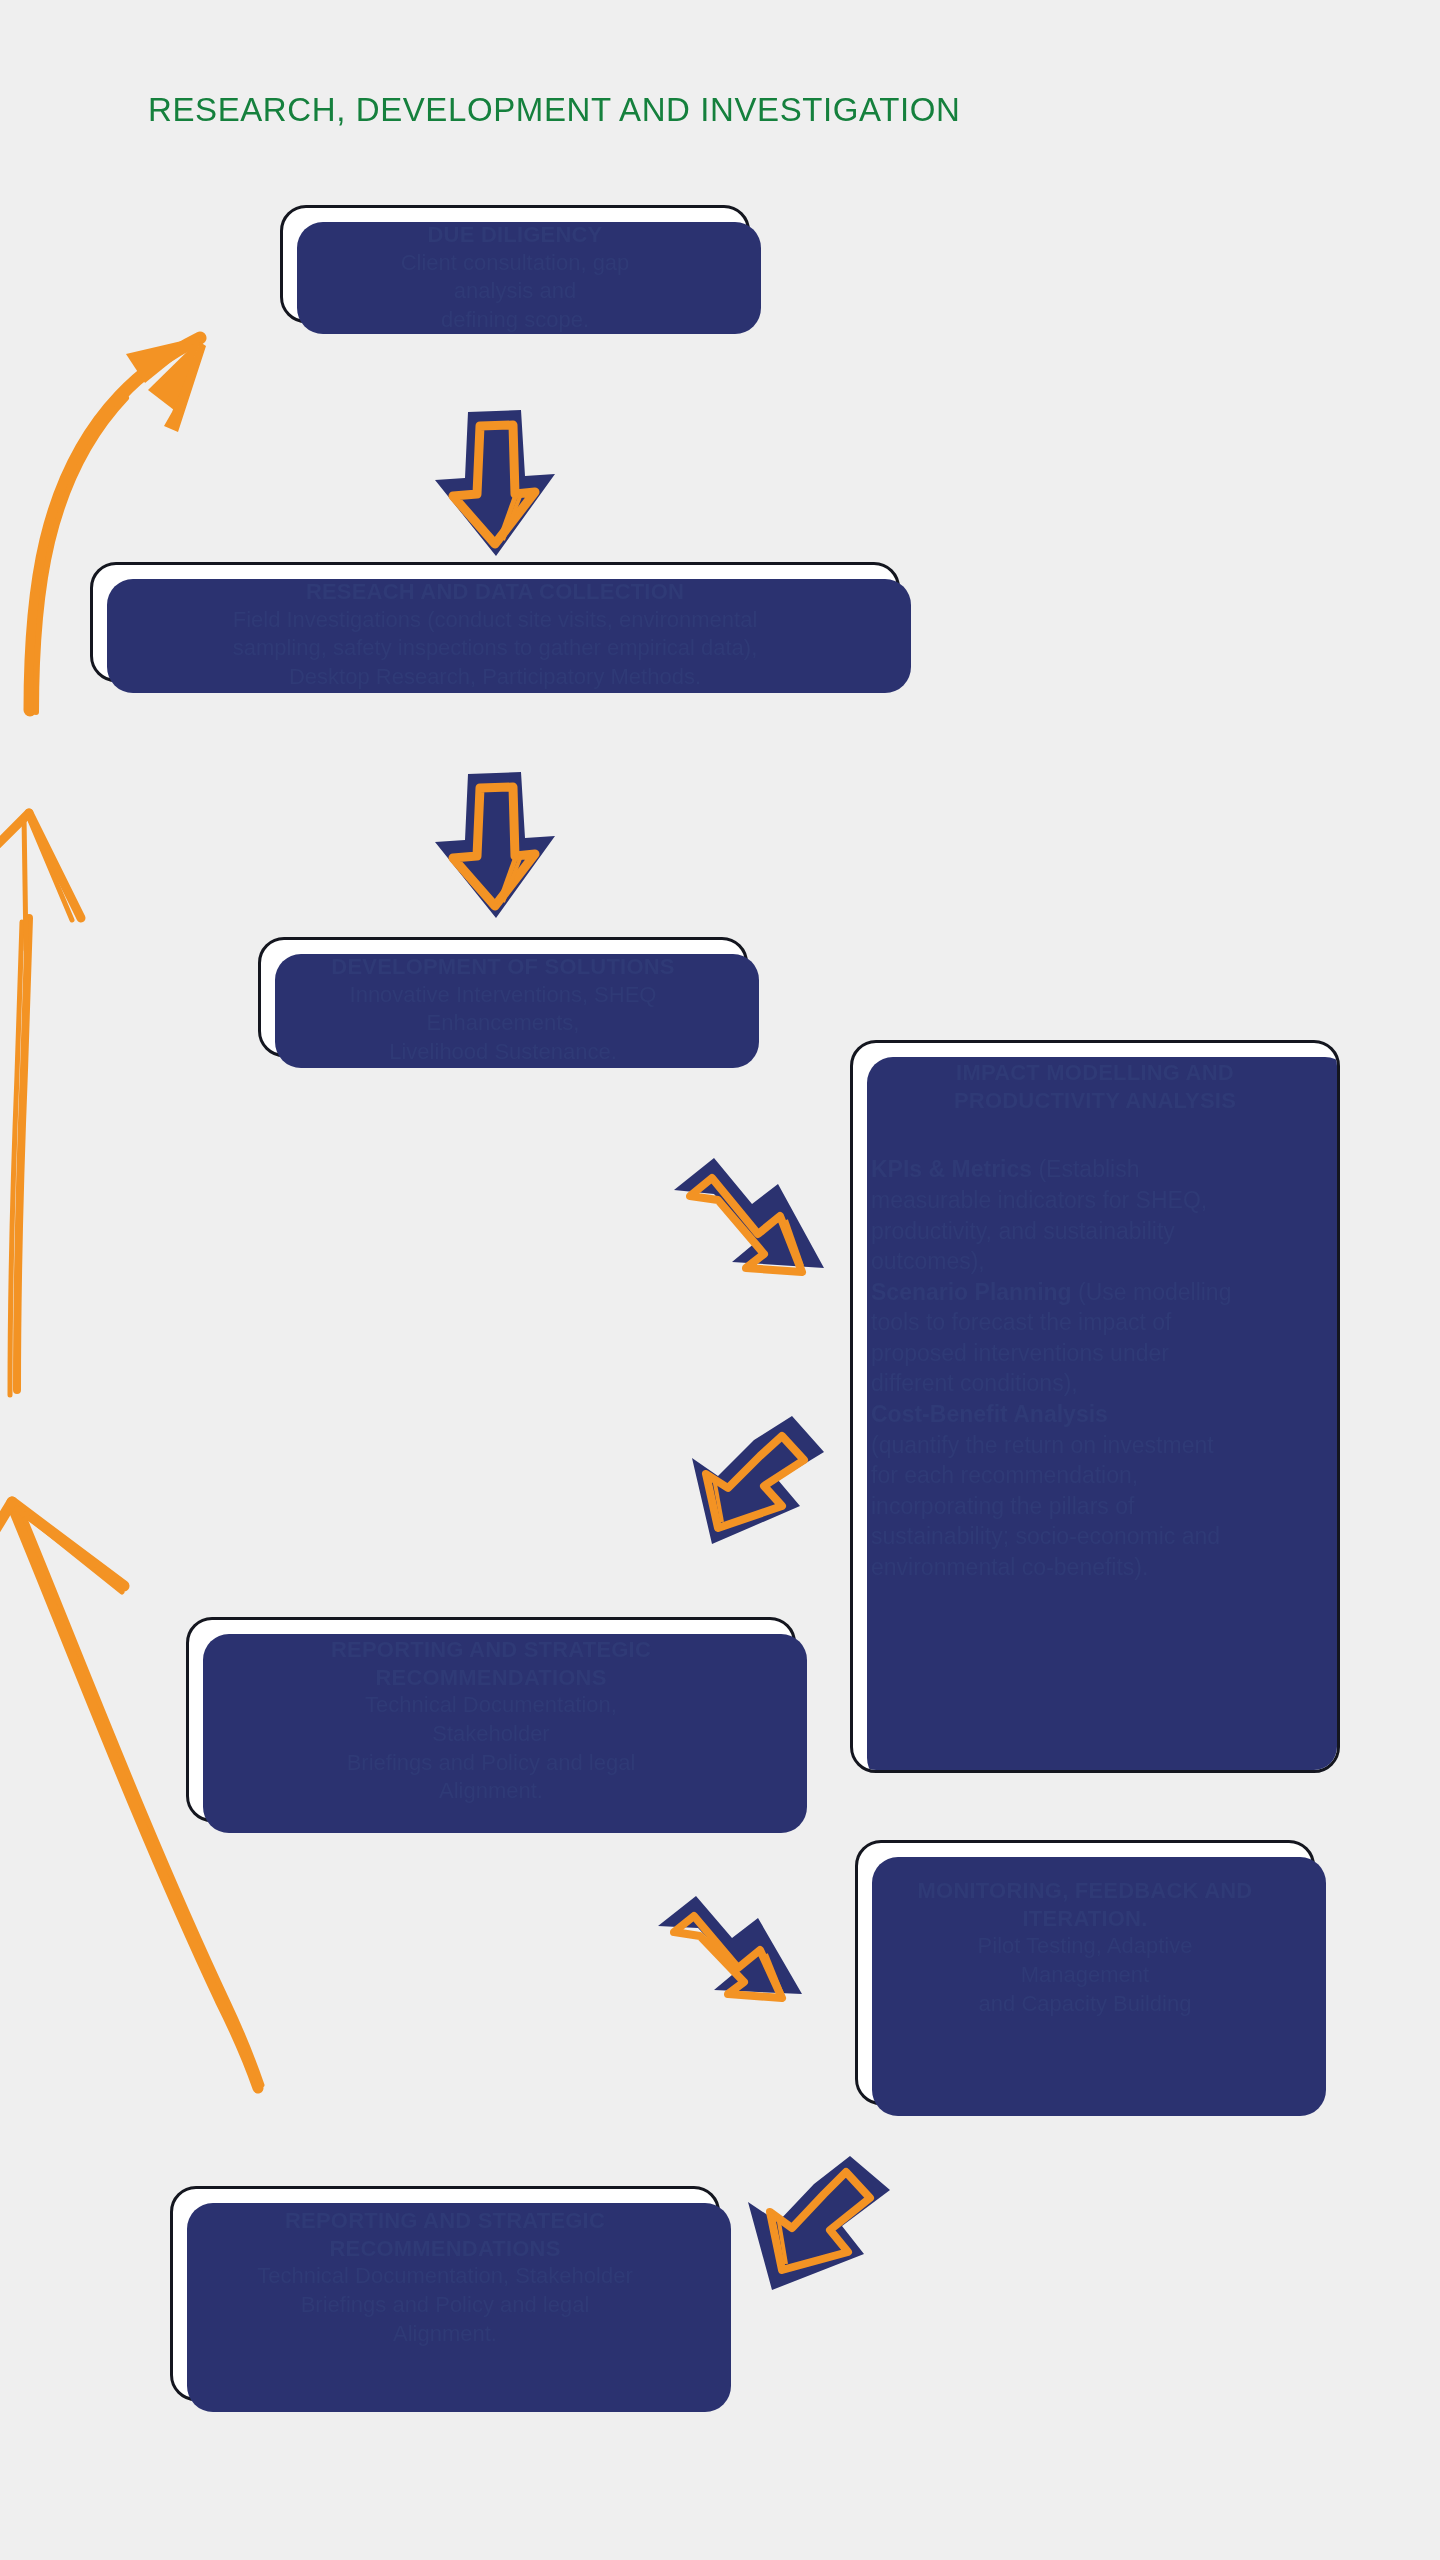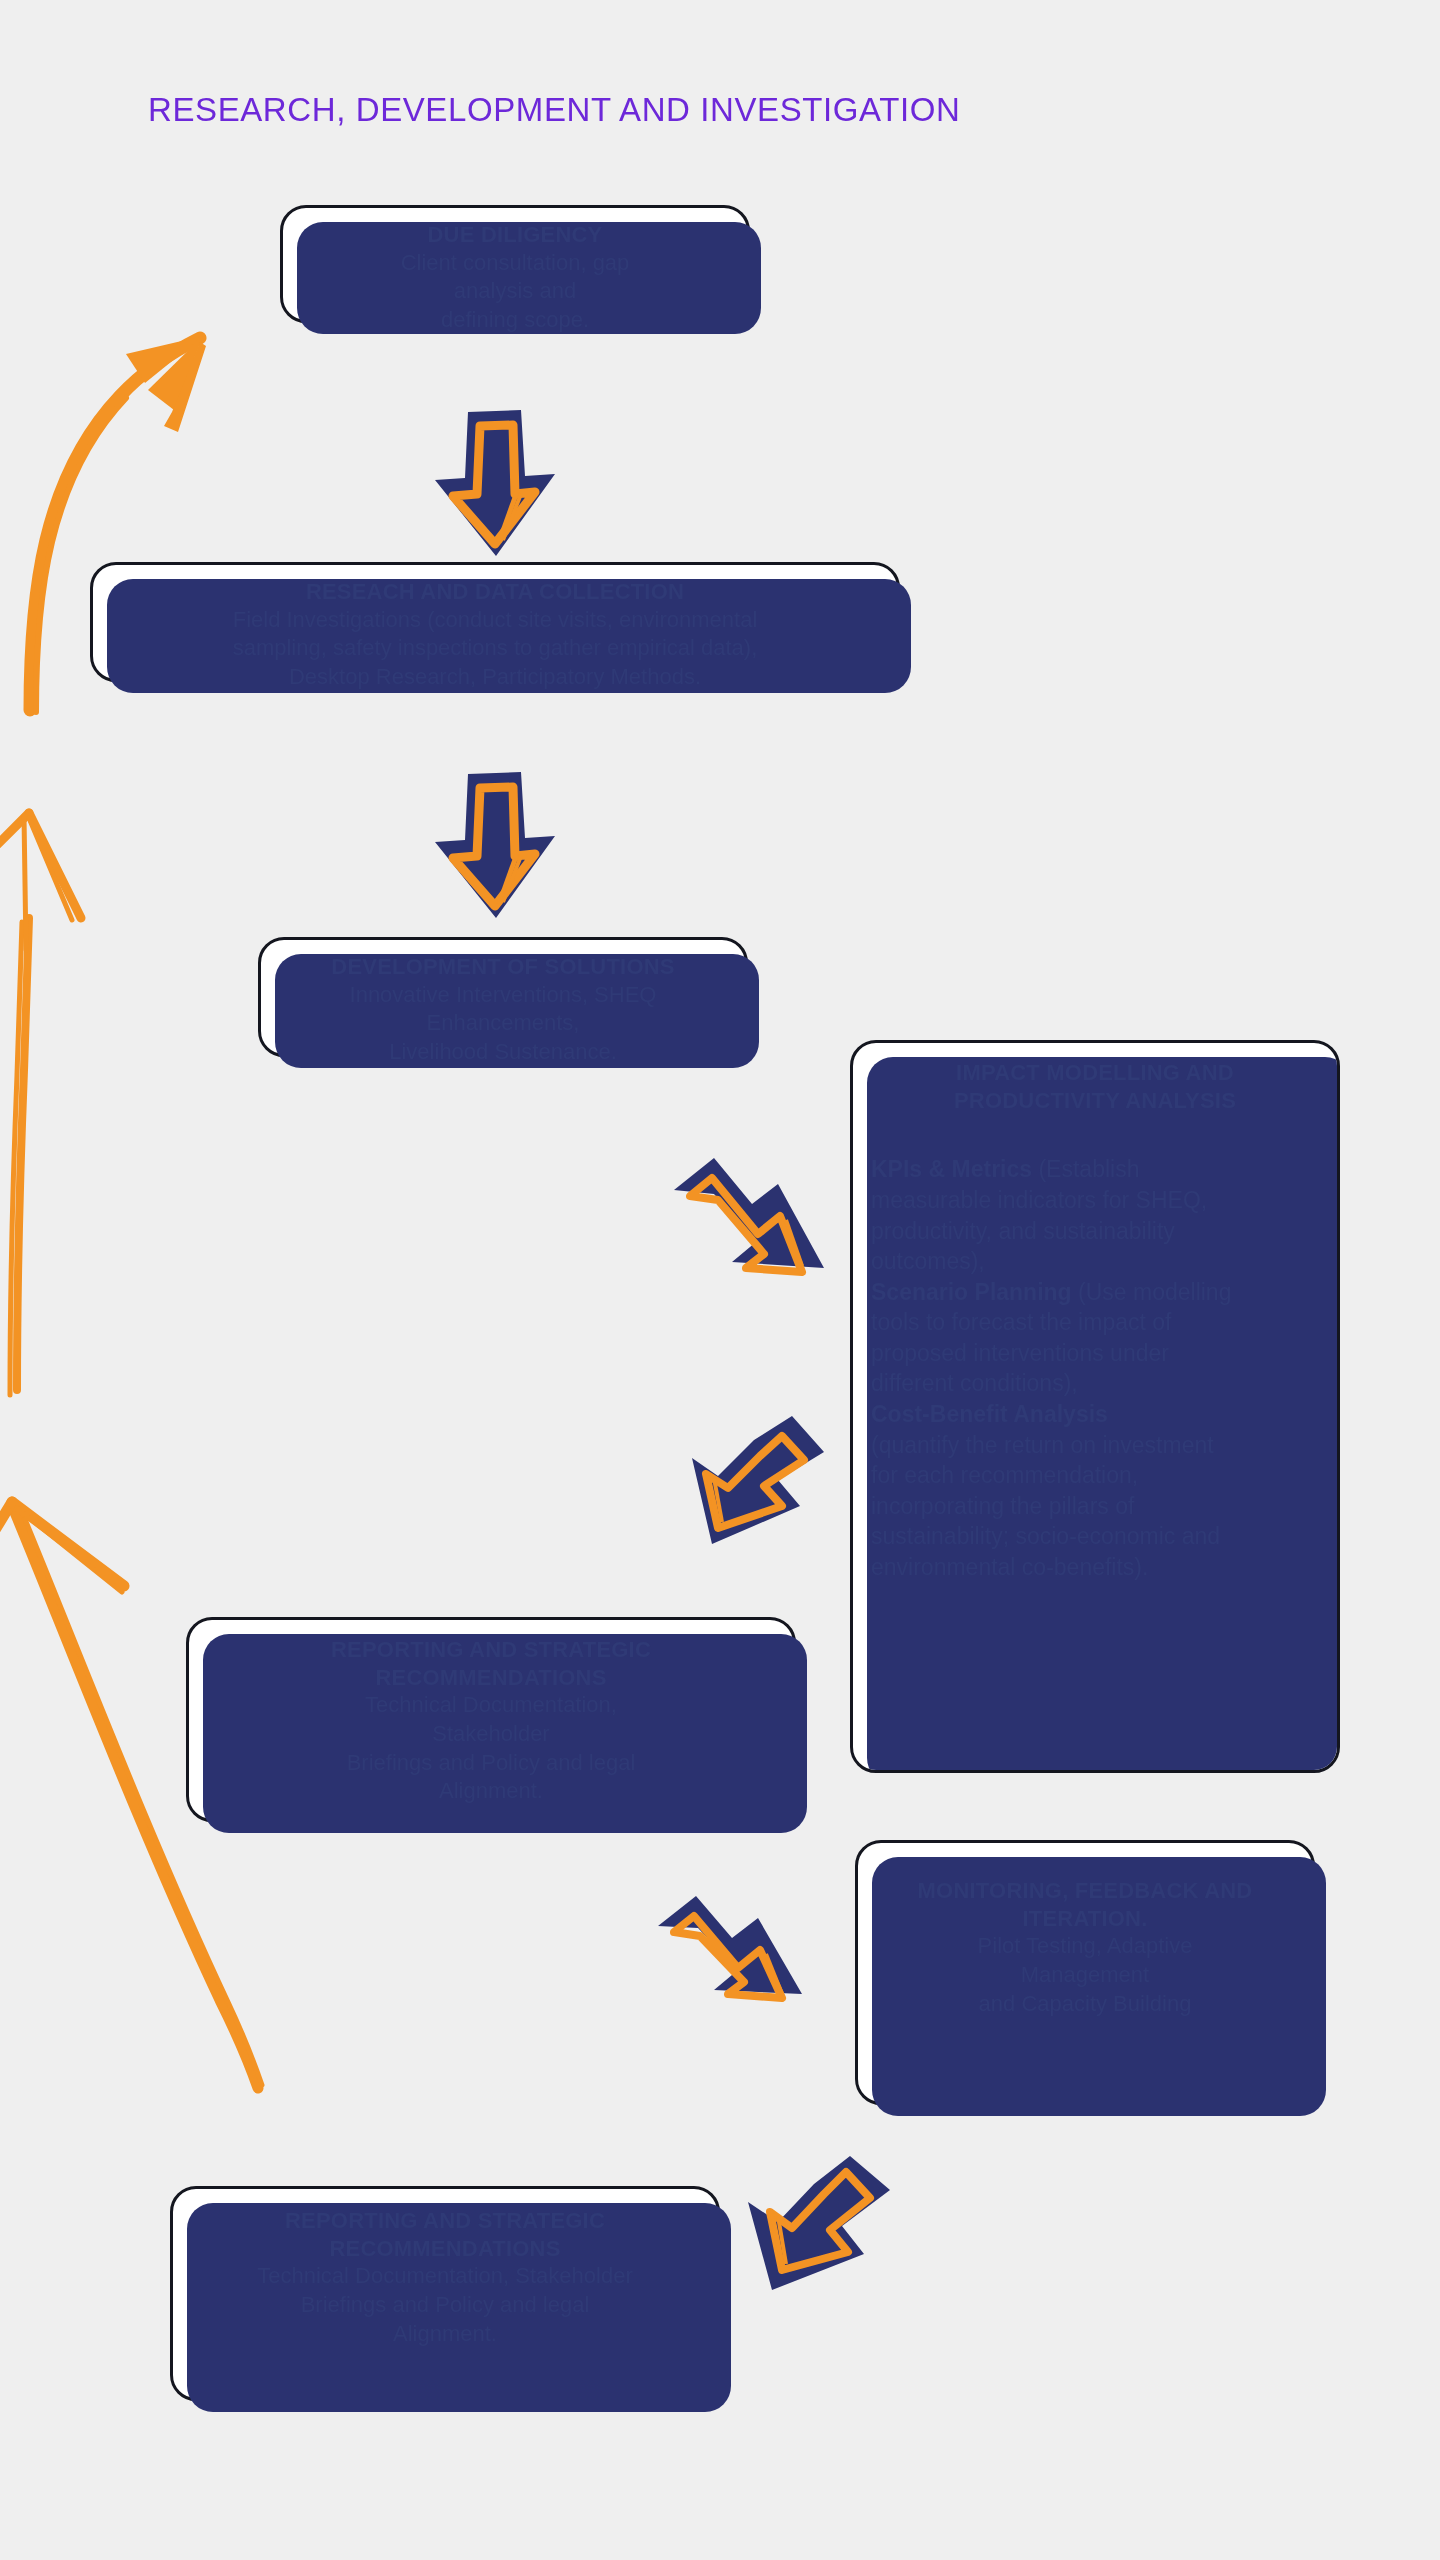--- a/index.html
+++ b/index.html
@@ -14,21 +14,21 @@
     background: #EFEFEF;
     overflow: hidden;
     font-family: "Liberation Sans", sans-serif;
   }
   #page-title {
     position: absolute;
     left: 148px;
     top: 91px;
     font-size: 33px;
     letter-spacing: 0.6px;
-    color: #6d28d9;
+    color: #15803d;
     font-weight: 400;
     white-space: nowrap;
   }
   
   .card {
     position: absolute;
     box-sizing: border-box;
     background: #FFFFFF;
     border: 3px solid #14161F;
     border-radius: 26px;

